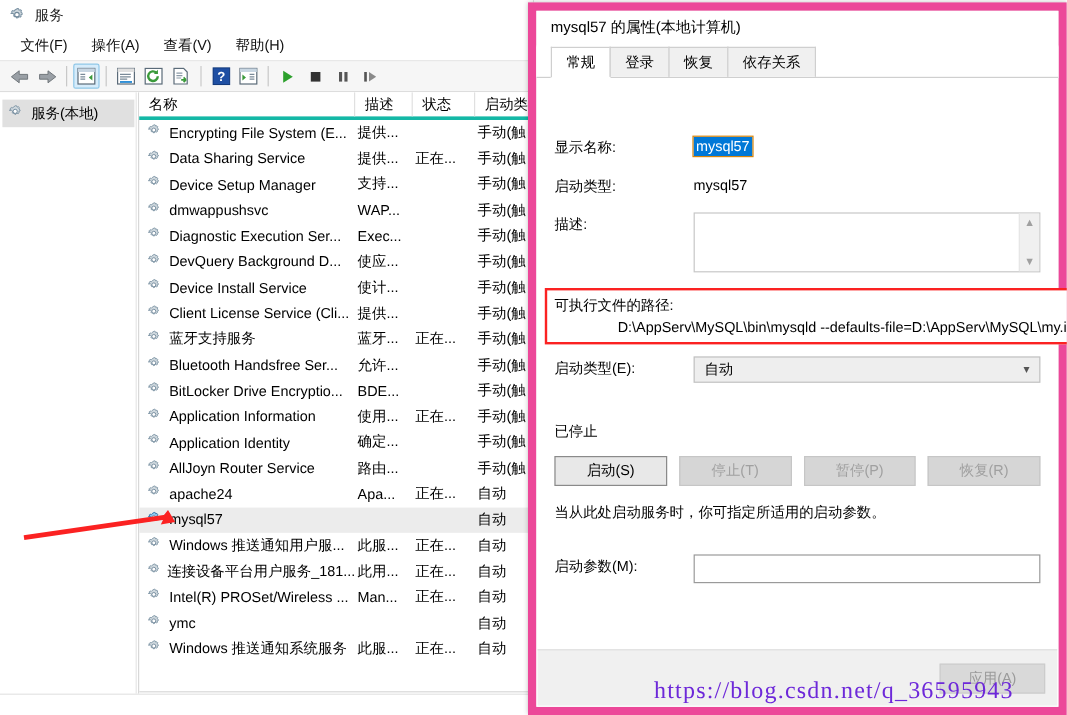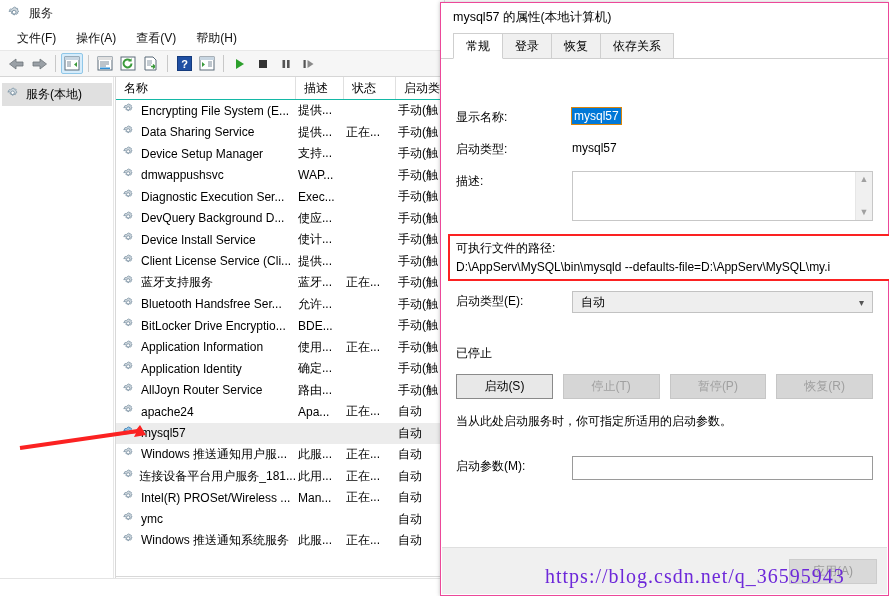--- a/index.html
+++ b/index.html
@@ -69,21 +69,21 @@
     position:absolute; right:0; top:0; bottom:0; width:1px; background:#e6e6e6;
   }
 
   .list-pane {
     flex: 1; background: #ffffff; position: relative;
     border-left: 1px solid #d8d8d8;
     display: flex; flex-direction: column;
   }
   .list-header {
     height: 23px; display: flex; align-items: stretch;
-    background: #ffffff; border-bottom: 1px solid #14b8a6;
+    background: #ffffff; border-bottom: 3px solid #14b8a6;
     font-size: 12px; color: #000; justify-content: space-between;
   }
   .hcell {
     display: flex; align-items: center; padding-left: 8px;
     border-right: 1px solid #e0e0e0; overflow: hidden; white-space: nowrap;
   }
   .hcell.c-name { width: 180px; }
   .hcell.c-desc { width: 48px; }
   .hcell.c-stat { width: 52px; }
   .hcell.c-start { width: 48px; border-right: none; }
@@ -125,21 +125,21 @@
     position:absolute; left:0; right:0; bottom:0; height:18px;
     background:#ffffff; border-top:1px solid #e4e4e4;
   }
 
   
   .red-arrow { position: absolute; left: 18px; top: 424px; width: 140px; height: 34px; }
 
   
   .dlg {
     position: absolute; left: 440px; top: 2px; width: 449px; height: 594px;
-    background: #f0f0f0; border: 1px solid #ec4899;
+    background: #f0f0f0; border: 7px solid #ec4899;
     box-shadow: 0 0 4px rgba(0,0,0,0.25);
   }
   .dlg-titlebar {
     height: 30px; background: #ffffff; display: flex; align-items: center;
     padding-left: 12px; border-bottom: 1px solid #ffffff;
   }
   .dlg-title { font-size: 12.5px; color: #000; }
   .dlg-inner { position: absolute; left: 0; right: 0; top: 30px; bottom: 0; background:#ffffff; }
 
   .tabstrip {
@@ -180,20 +180,21 @@
 
   .path-block {
     border: 2px solid #fb2222; padding: 4px 6px 5px 6px;
     margin: 4px 0 10px -8px; width: 443px; position: relative; left: 0;
     background: #ffffff;
   }
   .path-label { font-size: 12px; color: #000; }
   .path-value {
     font-size: 12px; color: #000; white-space: nowrap; overflow: hidden;
     margin-top: 3px;
+    text-align: right;
   }
 
   .combo {
     flex: 1; height: 22px; border: 1px solid #c2c2c2; background: #eeeeee;
     display: flex; align-items: center; justify-content: space-between;
     padding: 0 8px; font-size: 12px; color: #000;
   }
   .chev { color: #555; font-size: 10px; }
 
   .status-row { margin-top: 30px; margin-bottom: 12px; }

